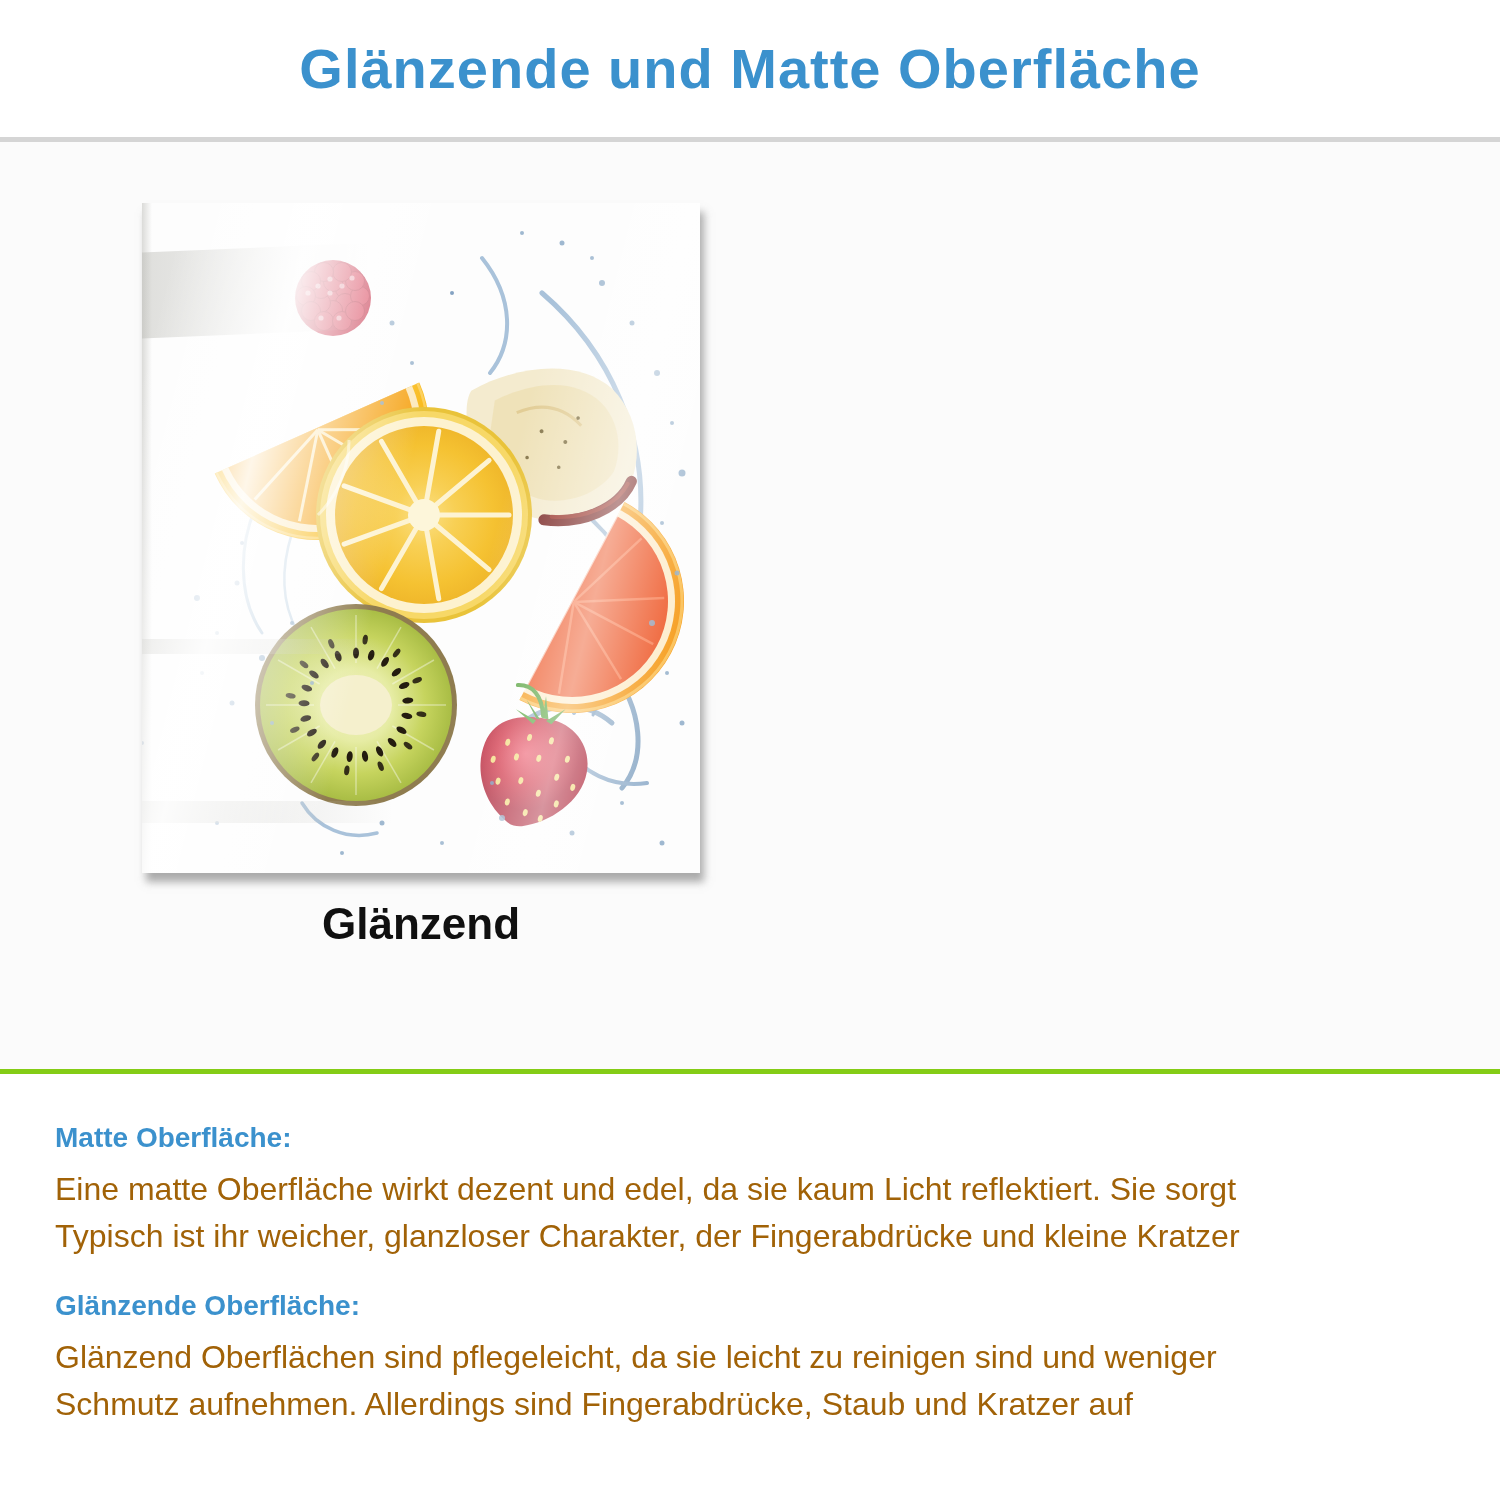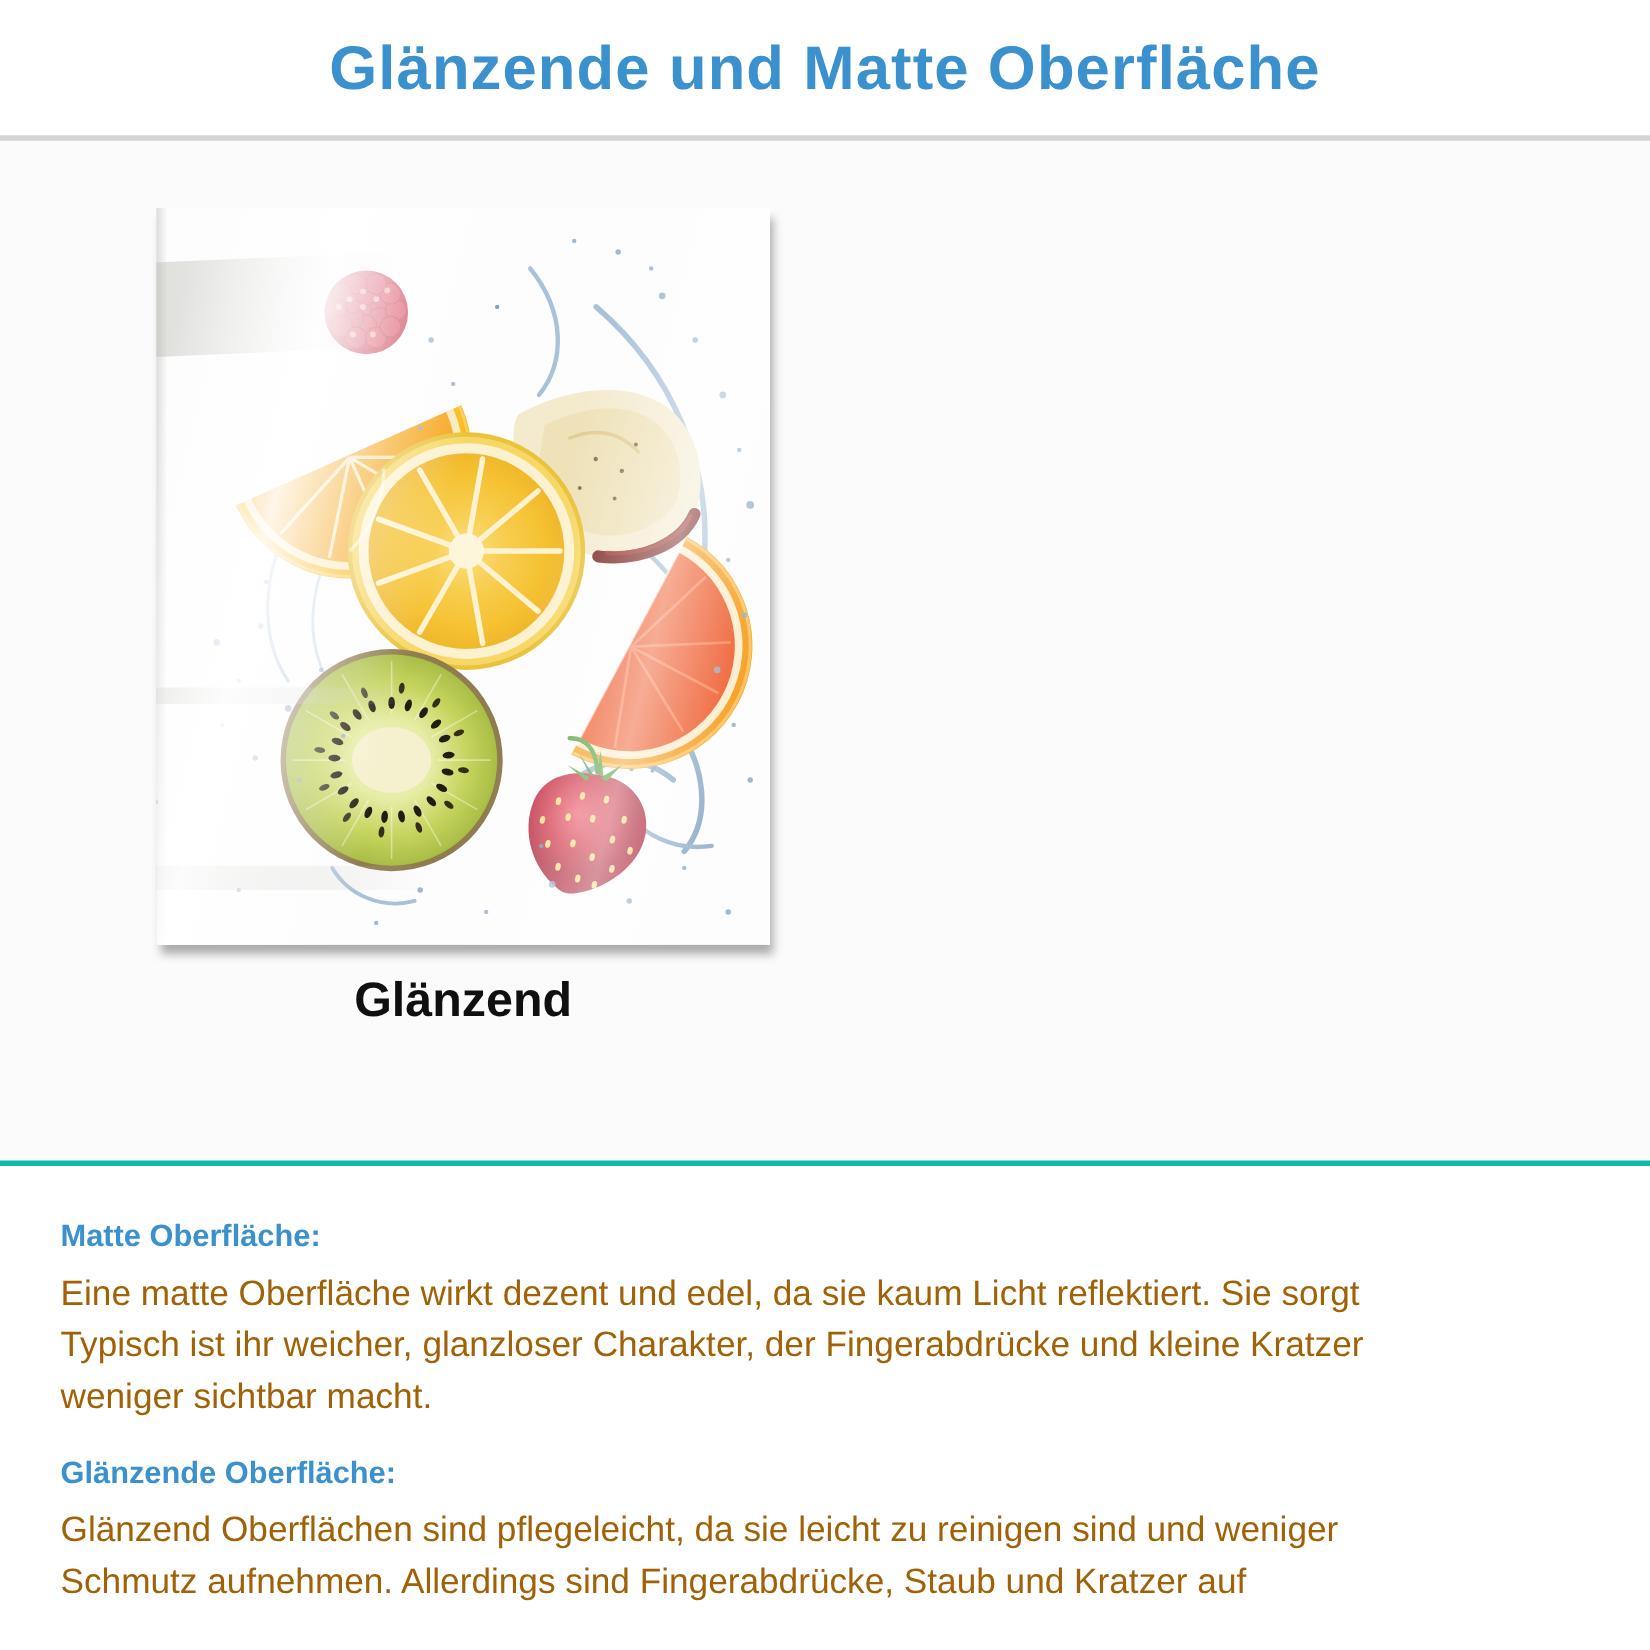--- a/index.html
+++ b/index.html
@@ -1,22 +1,22 @@
 <!DOCTYPE html>
 <html lang="de"><head>
 <meta charset="utf-8">
 <style>
   html,body{margin:0;padding:0;background:#ffffff;}
   .page{width:1500px;height:1500px;position:relative;overflow:hidden;background:#ffffff;
         font-family:"Liberation Sans", sans-serif;}
   
-  .header{height:123px;display:flex;align-items:center;justify-content:center;}
+  .header{height:137px;display:flex;align-items:center;justify-content:center;}
   .header h1{margin:0;font-size:56px;font-weight:700;letter-spacing:1px;color:#3b91cd;}
   
-  .compare{height:866px;border-top:5px solid #d5d5d5;border-bottom:5px solid #14b8a6;
+  .compare{height:866px;border-top:5px solid #d5d5d5;border-bottom:5px solid #84cc16;
            background:#fbfbfb;display:flex;align-items:flex-start;
            padding:61px 0 0 142px;gap:106px;box-sizing:content-box;}
   .panel{width:558px;}
   .art-box{width:558px;height:670px;position:relative;overflow:hidden;
            box-shadow:4px 9px 8px rgba(105,105,105,.55);}
   .glossy .art-box{background:#fdfdfd;}
   .matte  .art-box{background:#f4f3f2;}
   .art-box svg{position:absolute;left:0;top:0;}
   
   .reflect{position:absolute;left:0;pointer-events:none;
@@ -335,21 +335,20 @@
 
 
   </div>
 
   <div class="text-wrap">
 
     <div class="text-section">
       <h2>Matte Oberfläche:</h2>
       <div class="line">Eine matte Oberfläche wirkt dezent und edel, da sie kaum Licht reflektiert. Sie sorgt</div>
       <div class="line">Typisch ist ihr weicher, glanzloser Charakter, der Fingerabdrücke und kleine Kratzer</div>
-      <div class="line">weniger sichtbar macht.</div>
     </div>
 
     <div class="text-section">
       <h2>Glänzende Oberfläche:</h2>
       <div class="line">Glänzend Oberflächen sind pflegeleicht, da sie leicht zu reinigen sind und weniger</div>
       <div class="line">Schmutz aufnehmen. Allerdings sind Fingerabdrücke, Staub und Kratzer auf</div>
 
     </div>
 
   </div>

